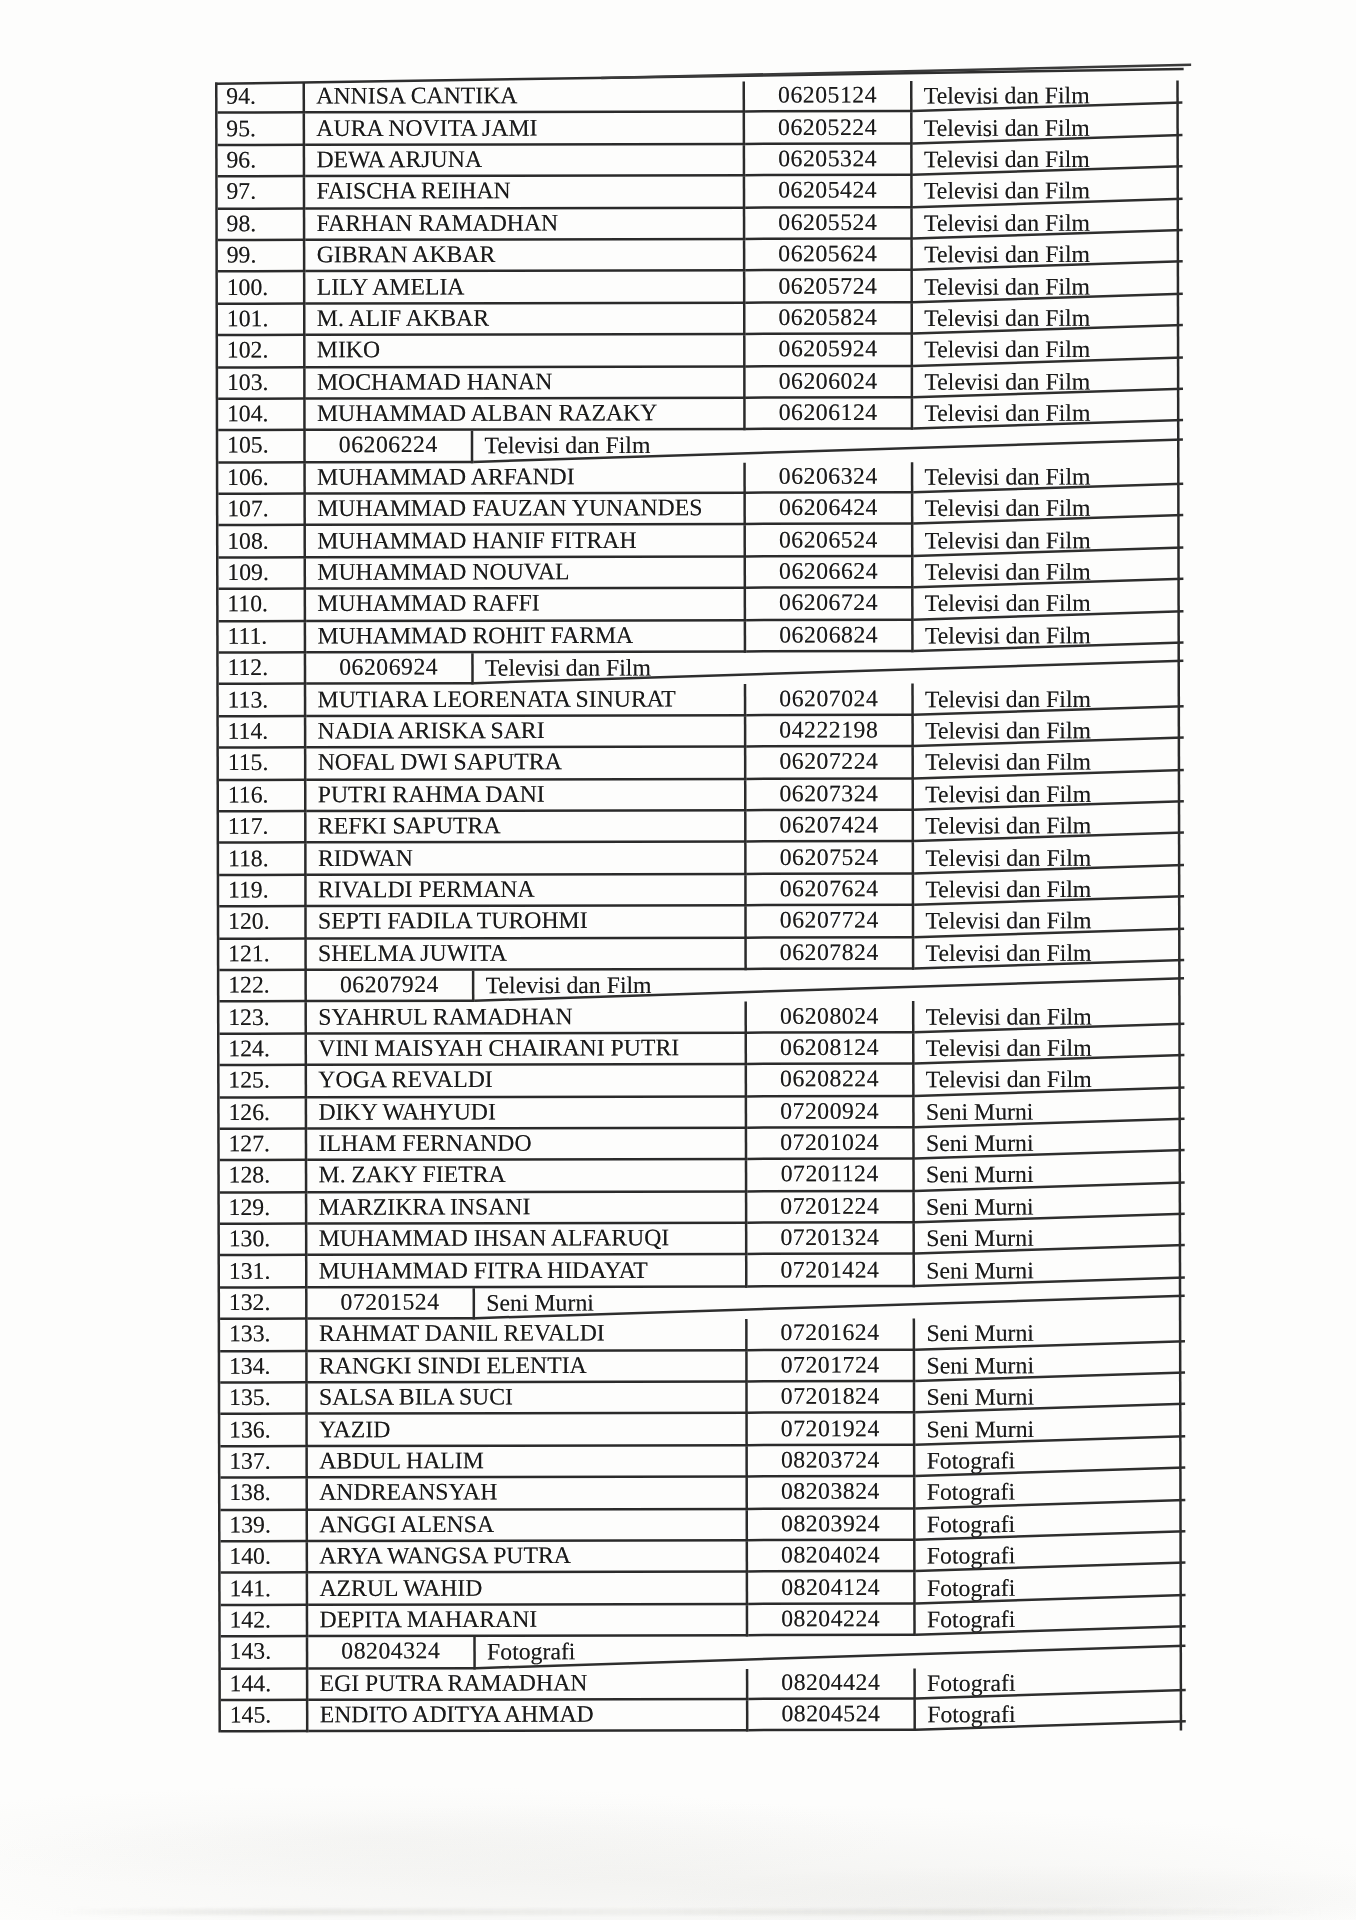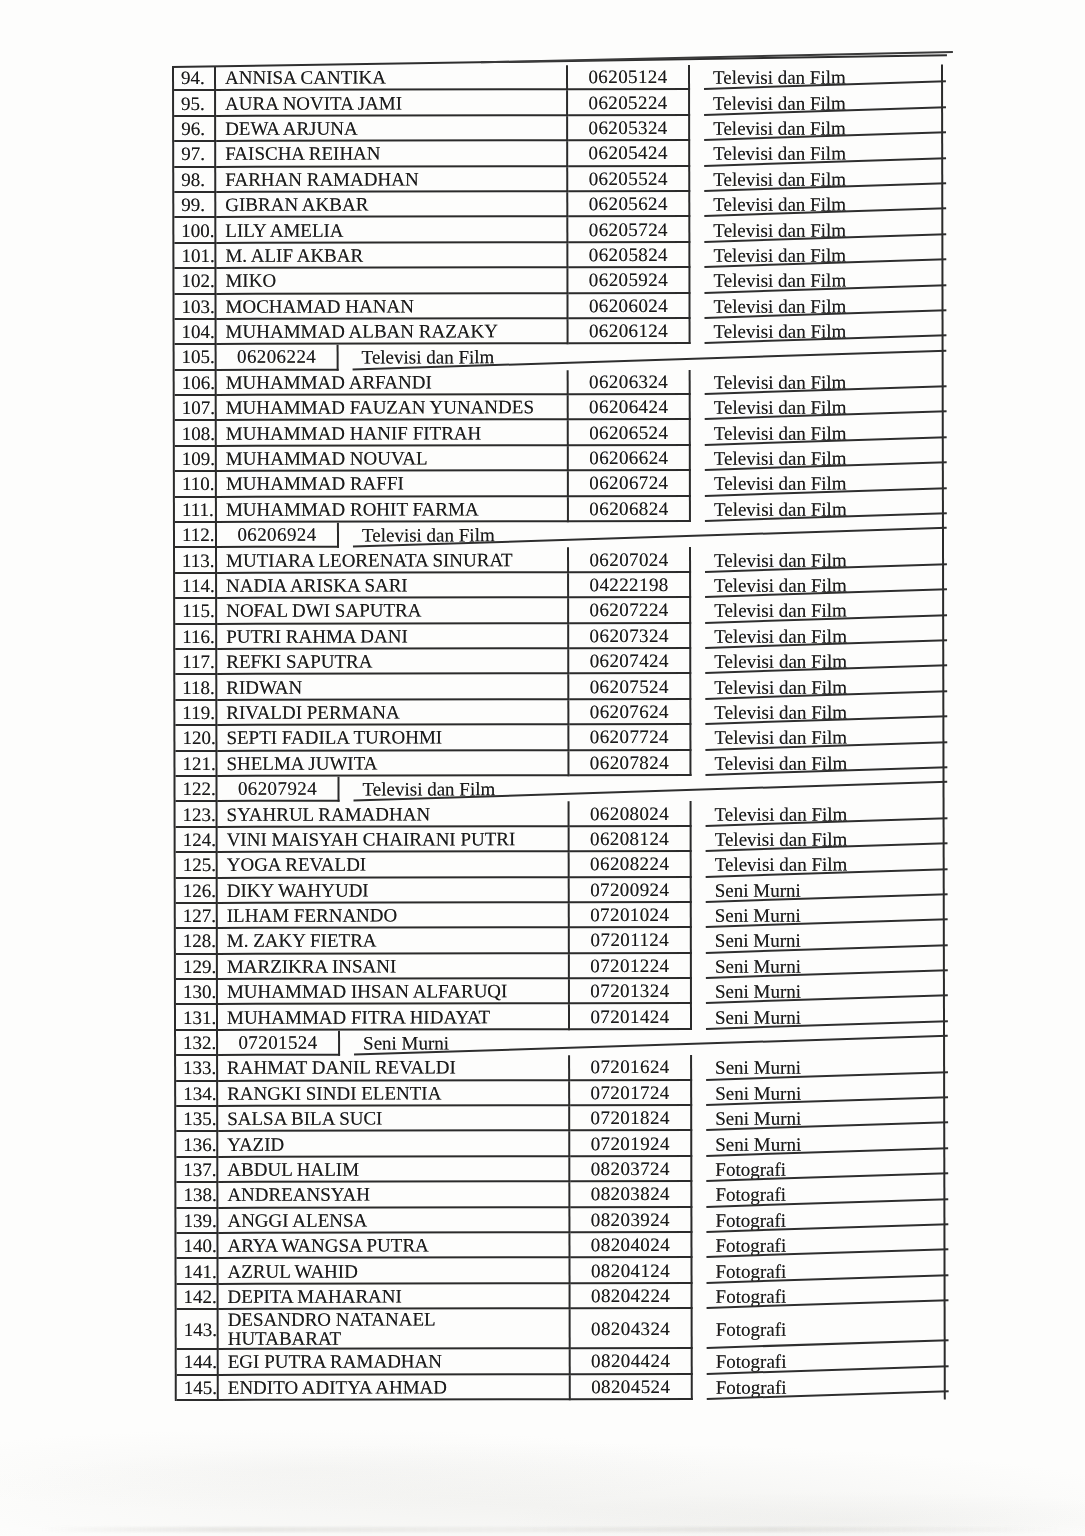--- a/index.html
+++ b/index.html
@@ -65,42 +65,41 @@
     border-right: 2px solid #2b2b2b;
     border-bottom: 2px solid #2b2b2b;
     min-height: 25.4px;
     display: flex;
     align-items: center;
     font-size: 19px;
     line-height: 19px;
     text-shadow: 0 0 0.5px rgba(25,25,25,0.55);
   }
   .c-no {
-    width: 42px;
+    width: 70px;
     padding-left: 7px;
   }
   .c-name {
     width: 352px;
     padding-left: 9px;
     padding-right: 6px;
     white-space: pre-line;
   }
   .c-id {
-    width: 122px;
+    width: 134px;
     justify-content: center;
     letter-spacing: 0.4px;
   }
   .c-prog {
     flex: 1;
     border-right: none;
     border-bottom: none;
     position: relative;
     padding-left: 9px;
     overflow: visible;
-    margin-left: 14px;
   }
   
   .c-prog::after {
     content: "";
     position: absolute;
     left: 0;
     bottom: 0;
     width: calc(100% + 5px);
     height: 0;
     border-bottom: 2px solid #2e2e2e;
@@ -467,22 +466,20 @@
 
   <div class="row">
     <div class="cell c-no">142.</div>
     <div class="cell c-name">DEPITA MAHARANI</div>
     <div class="cell c-id">08204224</div>
     <div class="cell c-prog">Fotografi</div>
   </div>
 
   <div class="row">
     <div class="cell c-no">143.</div>
-    <div class="cell c-name">DESANDRO NATANAEL
-HUTABARAT</div>
     <div class="cell c-id">08204324</div>
     <div class="cell c-prog">Fotografi</div>
   </div>
 
   <div class="row">
     <div class="cell c-no">144.</div>
     <div class="cell c-name">EGI PUTRA RAMADHAN</div>
     <div class="cell c-id">08204424</div>
     <div class="cell c-prog">Fotografi</div>
   </div>

